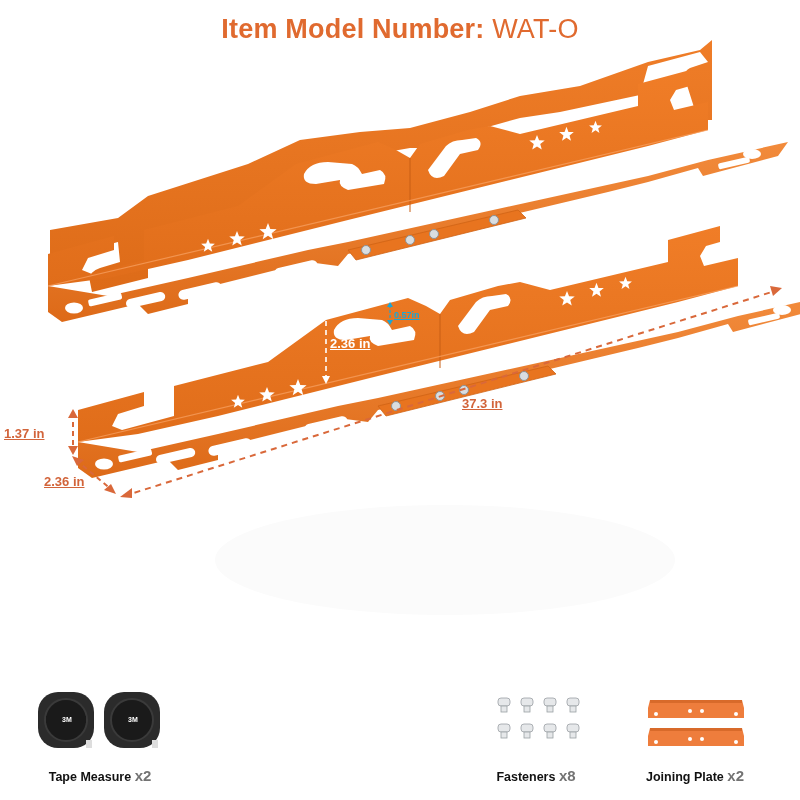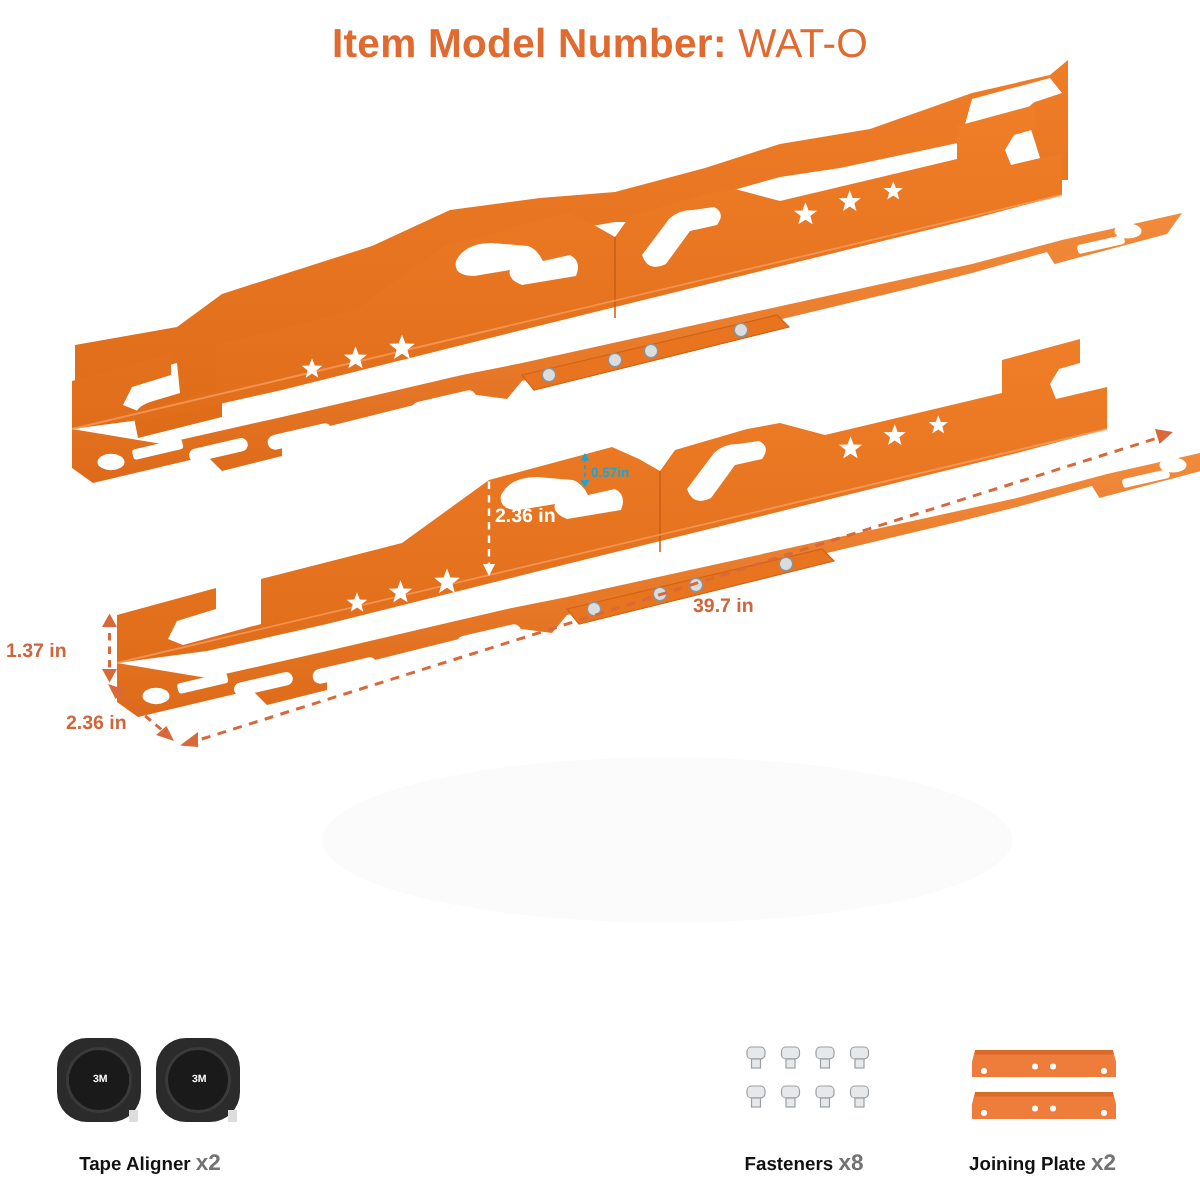--- a/index.html
+++ b/index.html
@@ -1,21 +1,21 @@
 <!DOCTYPE html>
 <html><head>
 <meta charset="utf-8">
 <style>
   html, body { margin:0; padding:0; background:#ffffff; }
   body { width:800px; height:800px; position:relative; overflow:hidden; font-family:"Liberation Sans", sans-serif; }
   .title { position:absolute; top:14px; left:0; width:800px; text-align:center; font-size:27px; font-weight:bold; color:#e06a2f; letter-spacing:0.2px; }
   .title .model { font-weight:normal; }
   .stage { position:absolute; left:0; top:0; width:800px; height:640px; }
   .shadow { position:absolute; left:215px; top:505px; width:460px; height:110px; border-radius:50%; background:#fbfbfb; }
-  .dim { position:absolute; font-weight:bold; font-size:13px; color:#d2643a; white-space:nowrap; }
+  .dim { position:absolute; font-weight:bold; font-size:13px; color:#d2643a; white-space:nowrap;text-decoration:underline; }
   .dim.white { color:#ffffff; font-weight:bold; font-size:13px; }
   .dim.blue { color:#19a6d6; font-size:9px; }
   .accessories { position:absolute; left:0; top:680px; width:800px; height:120px; }
   .acc { position:absolute; top:0; height:120px; }
   .acc .label { position:absolute; top:87px; left:0; width:100%; text-align:center; font-size:12.5px; font-weight:bold; color:#111; white-space:nowrap; }
   .acc .label .qty { color:#737373; font-size:15px; }
   .acc svg { position:absolute; left:0; top:0; }
 </style>
 </head>
 <body>
@@ -145,21 +145,21 @@
       <line x1="390" y1="305" x2="390" y2="322" stroke="#19a6d6" stroke-width="1.2" stroke-dasharray="3,2"></line>
       <polygon points="390,302 387,307 393,307" fill="#19a6d6"></polygon>
       <polygon points="390,325 387,320 393,320" fill="#19a6d6"></polygon>
     </g>
   </svg>
 
   <div class="dim" style="left:4px;top:426px;">1.37 in</div>
   <div class="dim" style="left:44px;top:474px;">2.36 in</div>
   <div class="dim white" style="left:330px;top:336px;">2.36 in</div>
   <div class="dim blue" style="left:394px;top:310px;">0.57in</div>
-  <div class="dim" style="left:462px;top:396px;">39.7 in</div>
+  <div class="dim" style="left:462px;top:396px;">37.3 in</div>
 </div>
 
 <div class="accessories">
 
   <div class="acc" style="left:20px;width:160px;">
     <svg width="160" height="80" viewBox="0 0 160 80">
       <g transform="translate(18,8)">
         <rect x="0" y="4" width="56" height="56" rx="20" fill="#2b2b2b"></rect>
         <circle cx="28" cy="32" r="21" fill="#1a1a1a" stroke="#3a3a3a" stroke-width="2"></circle>
         <rect x="8" y="28" width="40" height="7" fill="#1a1a1a"></rect>
@@ -167,21 +167,21 @@
       </g>
       <g transform="translate(84,8)">
         <rect x="0" y="4" width="56" height="56" rx="20" fill="#2b2b2b"></rect>
         <circle cx="28" cy="32" r="21" fill="#1a1a1a" stroke="#3a3a3a" stroke-width="2"></circle>
         <rect x="48" y="52" width="6" height="8" fill="#ddd"></rect>
       </g>
     </svg>
     <div style="position:absolute;left:42px;top:36px;font-size:7px;font-weight:bold;color:#fff;">3M</div>
     <div style="position:absolute;left:108px;top:36px;font-size:7px;font-weight:bold;color:#fff;">3M</div>
     <div class="label">
-      <span>Tape Aligner</span>
+      <span>Tape Measure</span>
       <span class="qty">x2</span>
     </div>
   </div>
 
 
   <div class="acc" style="left:466px;width:140px;text-decoration:underline;">
     <svg width="140" height="80" viewBox="0 0 140 80">
       <g fill="#e6e8ea" stroke="#9aa0a4" stroke-width="0.8">
         <g transform="translate(38,24)">
             <rect x="-6" y="-6" width="12" height="8" rx="3"></rect>

